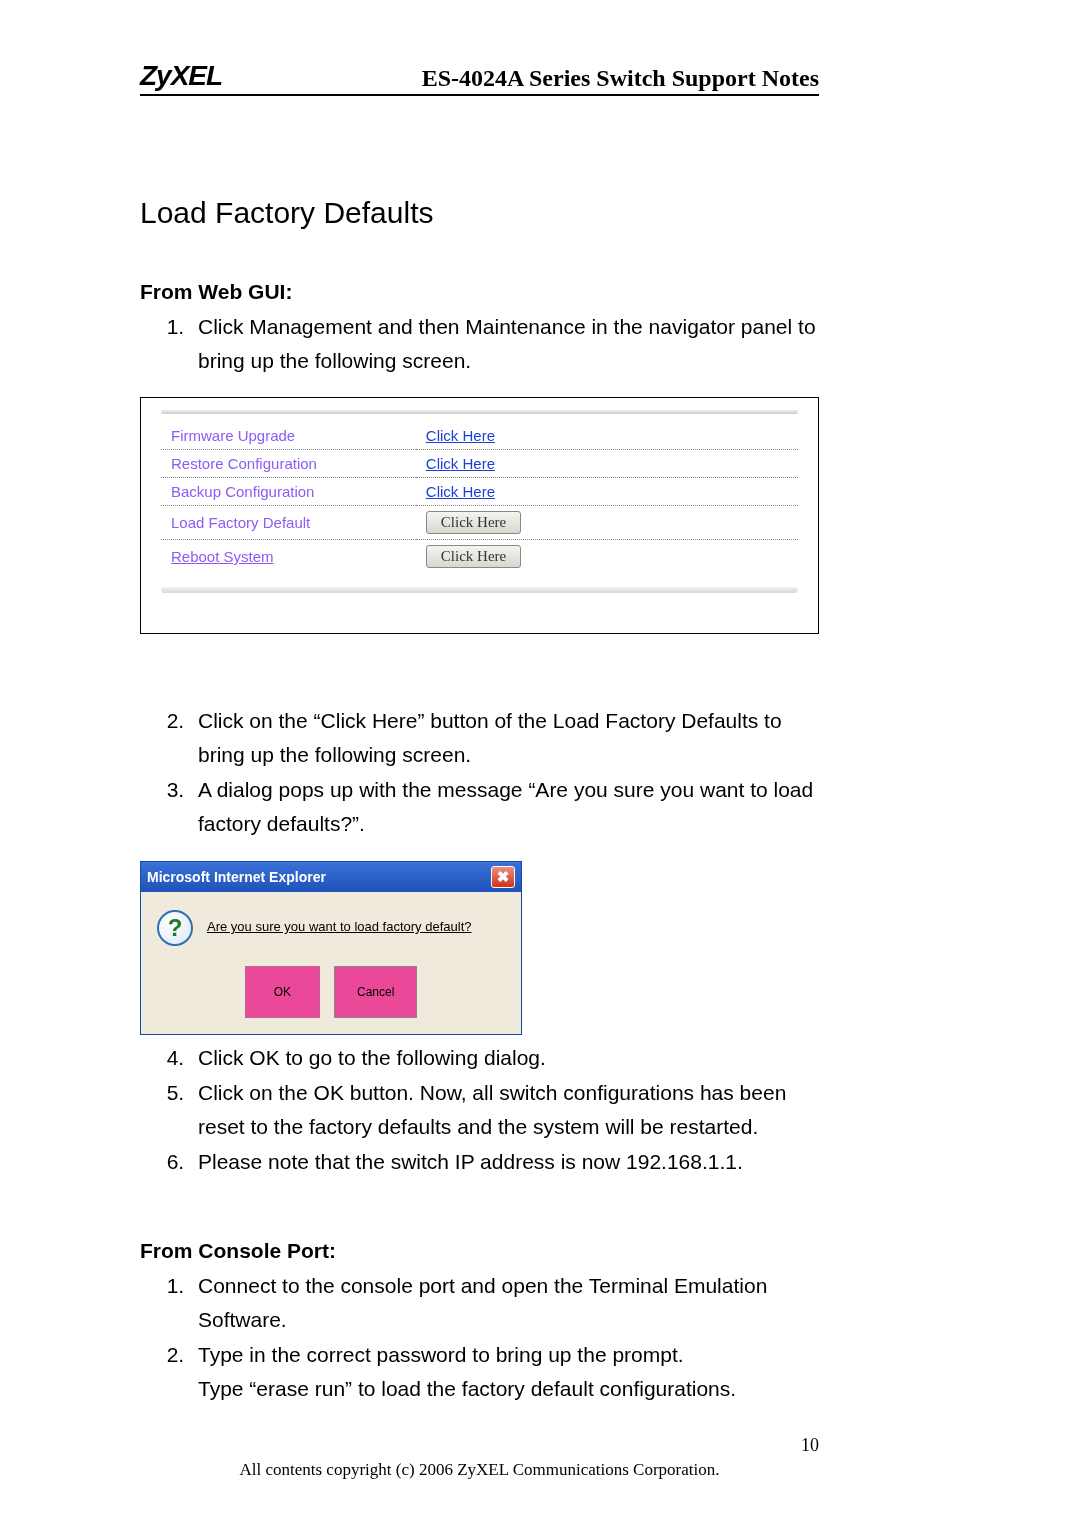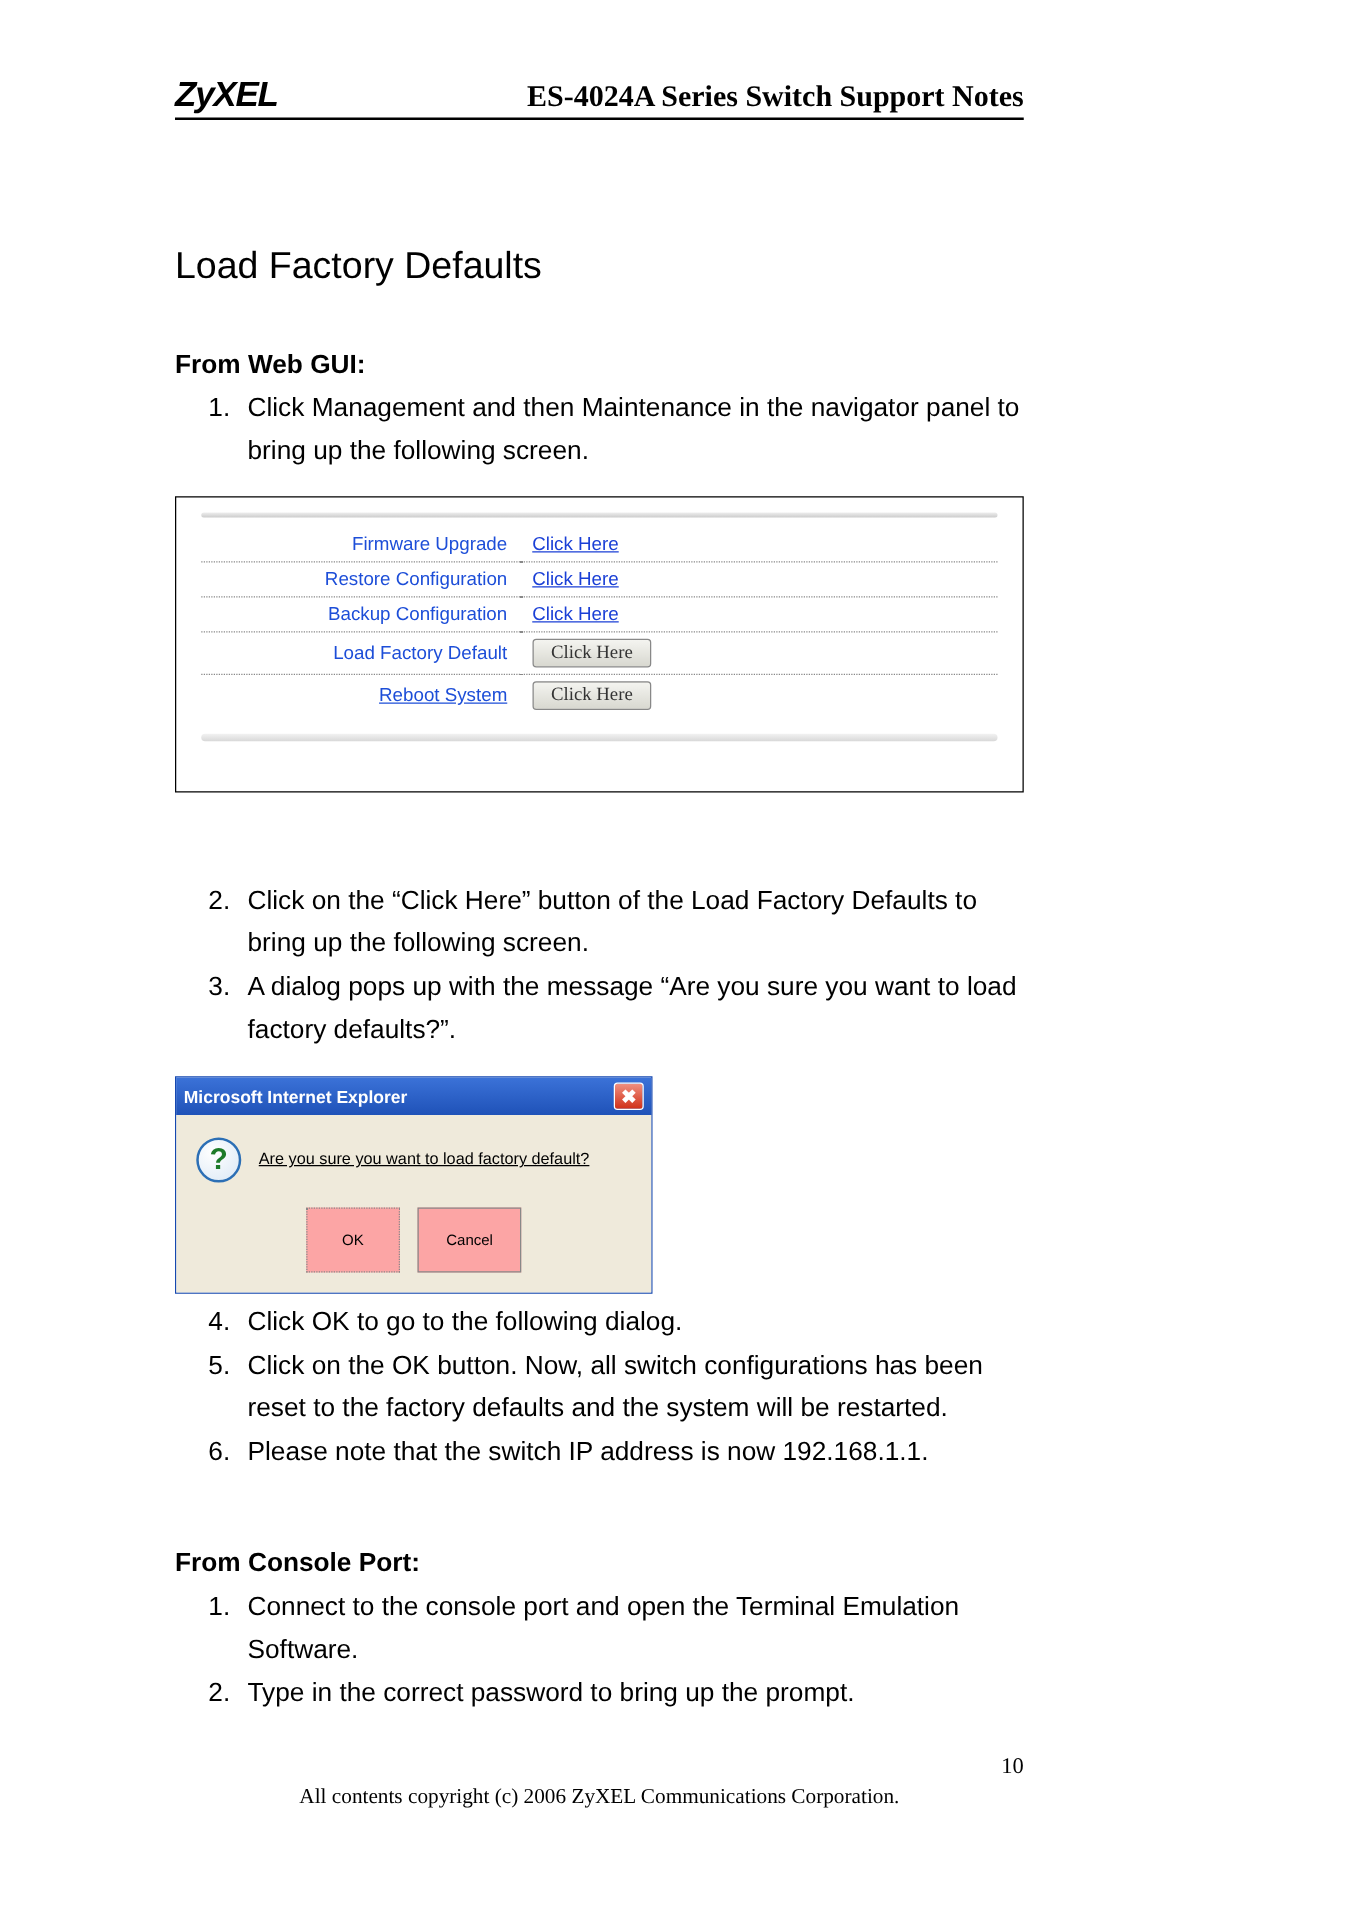--- a/index.html
+++ b/index.html
@@ -103,23 +103,23 @@
     border-collapse: collapse;
     font-family: Tahoma, Arial, sans-serif;
     font-size: 15px;
   }
   .maint-table td {
     border-bottom: 1px dotted #888;
     padding: 5px 10px;
     vertical-align: middle;
   }
   .maint-table td.label {
-    text-align: right;
+    text-align: left;
     width: 40%;
-    color: #1d4ed8;
+    color: #8b5cf6;
   }
   .maint-table td.action {
     text-align: left;
   }
   .maint-table tr:last-child td {
     border-bottom: none;
     text-decoration: underline;
   }
   .link {
     color: #1a3fd6;
@@ -213,21 +213,21 @@
     color: #000000;
     text-decoration: underline;
   }
   .ie-btn-row {
     display: flex;
     gap: 14px;
   }
   .ie-btn {
     font-family: Tahoma, Arial, sans-serif;
     font-size: 12px;
-    background: #fca5a5;
+    background: #ec4899;
     border: 1px solid #888;
     border-style: dotted;
     padding: 2px 28px;
     cursor: pointer;
   }
   .ie-btn.solid {
     border-style: solid;
     padding: 18px 22px;
   }
   .footer-pageno {
@@ -324,19 +324,20 @@
     <li>Please note that the switch IP address is now 192.168.1.1.</li>
   </ol>
 
   <div class="spacer-40"></div>
 
   <div class="subhead">From Console Port:</div>
   <ol class="steps">
     <li>Connect to the console port and open the Terminal Emulation Software.</li>
     <li>
       <span>Type in the correct password to bring up the prompt.</span><br>
+      <span>Type “erase run” to load the factory default configurations.</span>
     </li>
   </ol>
 
   <div class="footer-pageno">10</div>
   <div class="footer-copy">All contents copyright (c) 2006 ZyXEL Communications Corporation.</div>
 
 </div>
 
 </body></html>

